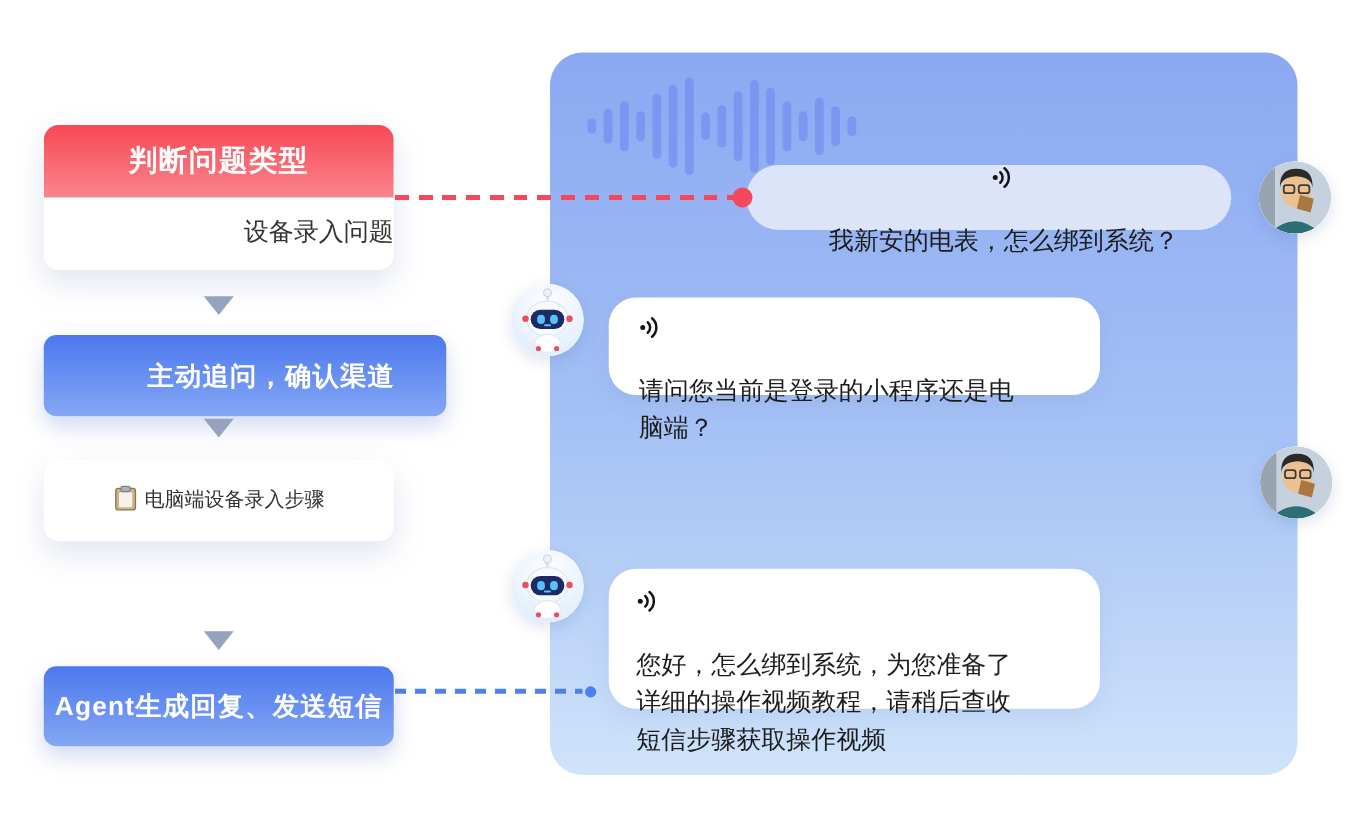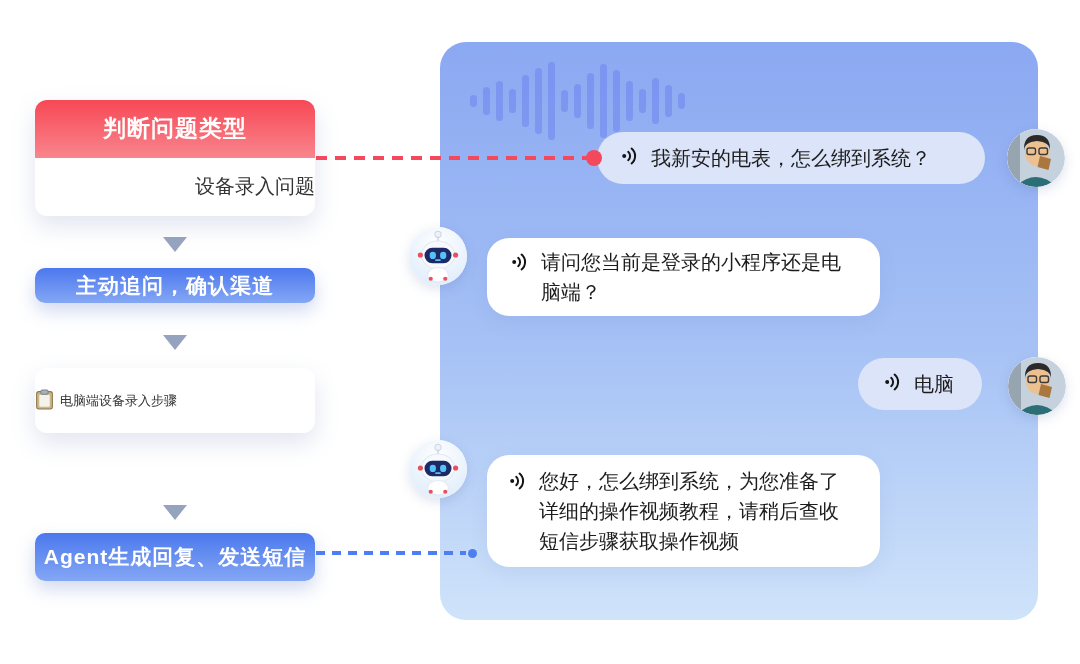--- a/index.html
+++ b/index.html
@@ -11,29 +11,29 @@
   .flow-card{
     position:absolute;left:35px;width:280px;border-radius:12px;background:#fff;
     overflow:hidden;box-shadow:0 10px 24px rgba(106,126,178,.20);
   }
   .card1{top:100px;}
   .card2{top:368px;}
   .head{color:#fff;font-size:23px;font-weight:bold;text-align:center;letter-spacing:1px;}
   .card1 .head{height:58px;line-height:58px;background:linear-gradient(180deg,#f74855 0%,#f9858d 100%);font-family:Liberation Serif, serif;}
   .card1 .body{height:58px;line-height:57px;font-size:20px;color:#333;text-align:right;}
   .card2 .head{height:48px;line-height:48px;background:linear-gradient(180deg,#5b85f0 0%,#87a9f5 100%);}
-  .card2 .body{height:65px;display:flex;align-items:center;justify-content:flex-start;gap:6px;font-size:13px;color:#333;}
+  .card2 .body{height:65px;display:flex;align-items:center;justify-content:center;gap:6px;font-size:16px;color:#333;}
   .flow-btn{
     position:absolute;left:35px;width:280px;border-radius:10px;color:#fff;font-weight:bold;
     font-size:21px;letter-spacing:1px;display:flex;align-items:center;justify-content:center;
     background:linear-gradient(180deg,#4c78ee 0%,#84a7f4 100%);
     box-shadow:0 8px 18px rgba(88,118,200,.28);
   }
-  .btn1{top:268px;height:35px;}
-  .btn2{top:533px;height:48px;}
+  .btn1{top:268px;height:65px;padding-left:42px;}
+  .btn2{top:533px;height:64px;}
   .tri{position:absolute;left:163px;width:0;height:0;
        border-left:12px solid transparent;border-right:12px solid transparent;
        border-top:15px solid #96a3bf;}
   .tri1{top:237px;}.tri2{top:335px;}.tri3{top:505px;}
 
   
   .dash-red{position:absolute;left:316px;top:156px;width:278px;height:4px;z-index:6;
     background:repeating-linear-gradient(90deg,#f4495c 0 11px,transparent 11px 19px);}
   .dot-red{position:absolute;left:586px;top:150px;width:16px;height:16px;border-radius:50%;
     background:#f4495c;z-index:7;}
@@ -44,21 +44,21 @@
 
   
   .panel{
     position:absolute;left:440px;top:42px;width:598px;height:578px;border-radius:26px;
     background:linear-gradient(180deg,#8ba8f2 0%,#a5c1f5 52%,#cfe3fa 100%);
   }
   .waveform{position:absolute;left:30px;top:16px;width:240px;height:86px;
     display:flex;align-items:center;gap:6px;}
   .wf-bar{width:7px;border-radius:4px;background:rgba(110,131,238,.55);flex:none;}
 
-  .bubble{position:absolute;display:flex;gap:10px;font-size:20px;color:#1c1c1c;box-sizing:border-box;}
+  .bubble{position:absolute;display:flex;gap:20px;font-size:20px;color:#1c1c1c;box-sizing:border-box;flex-direction:column;}
   .bubble .txt{line-height:30px;}
   .user-b{background:#dbe4f8;border-radius:26px;align-items:center;}
   .bot-b{background:#ffffff;border-radius:22px;box-shadow:0 6px 18px rgba(90,115,180,.10);align-items:flex-start;}
   .b1{left:157px;top:90px;width:388px;height:52px;padding-left:24px;}
   .b2{left:47px;top:196px;width:393px;height:78px;padding:9px 24px 0 24px;}
   .b3{left:418px;top:316px;width:124px;height:52px;padding-left:26px;}
   .b4{left:47px;top:413px;width:393px;height:112px;padding:11px 24px 0 22px;}
   .bot-b .vicon{margin-top:5px;}
   .b2 .txt,.b4 .txt{width:304px;}
   .vicon{flex:none;}
@@ -144,30 +144,20 @@
       <span class="vicon">
         <svg width="20" height="20" viewBox="0 0 20 20">
           <circle cx="3.2" cy="10" r="2" fill="#141414"></circle>
           <path d="M7.2 5.8 a5.6 5.6 0 0 1 0 8.4" fill="none" stroke="#141414" stroke-width="2" stroke-linecap="round"></path>
           <path d="M10.6 2.6 a9.6 9.6 0 0 1 0 14.8" fill="none" stroke="#141414" stroke-width="2" stroke-linecap="round"></path>
         </svg>
       </span>
       <span class="txt">请问您当前是登录的小程序还是电脑端？</span>
     </div>
 
-    <div class="bubble user-b b3">
-      <span class="vicon">
-        <svg width="20" height="20" viewBox="0 0 20 20">
-          <circle cx="3.2" cy="10" r="2" fill="#141414"></circle>
-          <path d="M7.2 5.8 a5.6 5.6 0 0 1 0 8.4" fill="none" stroke="#141414" stroke-width="2" stroke-linecap="round"></path>
-          <path d="M10.6 2.6 a9.6 9.6 0 0 1 0 14.8" fill="none" stroke="#141414" stroke-width="2" stroke-linecap="round"></path>
-        </svg>
-      </span>
-      <span class="txt">电脑</span>
-    </div>
 
     <div class="bubble bot-b b4">
       <span class="vicon">
         <svg width="20" height="20" viewBox="0 0 20 20">
           <circle cx="3.2" cy="10" r="2" fill="#141414"></circle>
           <path d="M7.2 5.8 a5.6 5.6 0 0 1 0 8.4" fill="none" stroke="#141414" stroke-width="2" stroke-linecap="round"></path>
           <path d="M10.6 2.6 a9.6 9.6 0 0 1 0 14.8" fill="none" stroke="#141414" stroke-width="2" stroke-linecap="round"></path>
         </svg>
       </span>
       <span class="txt">您好，怎么绑到系统，为您准备了详细的操作视频教程，请稍后查收短信步骤获取操作视频</span>

